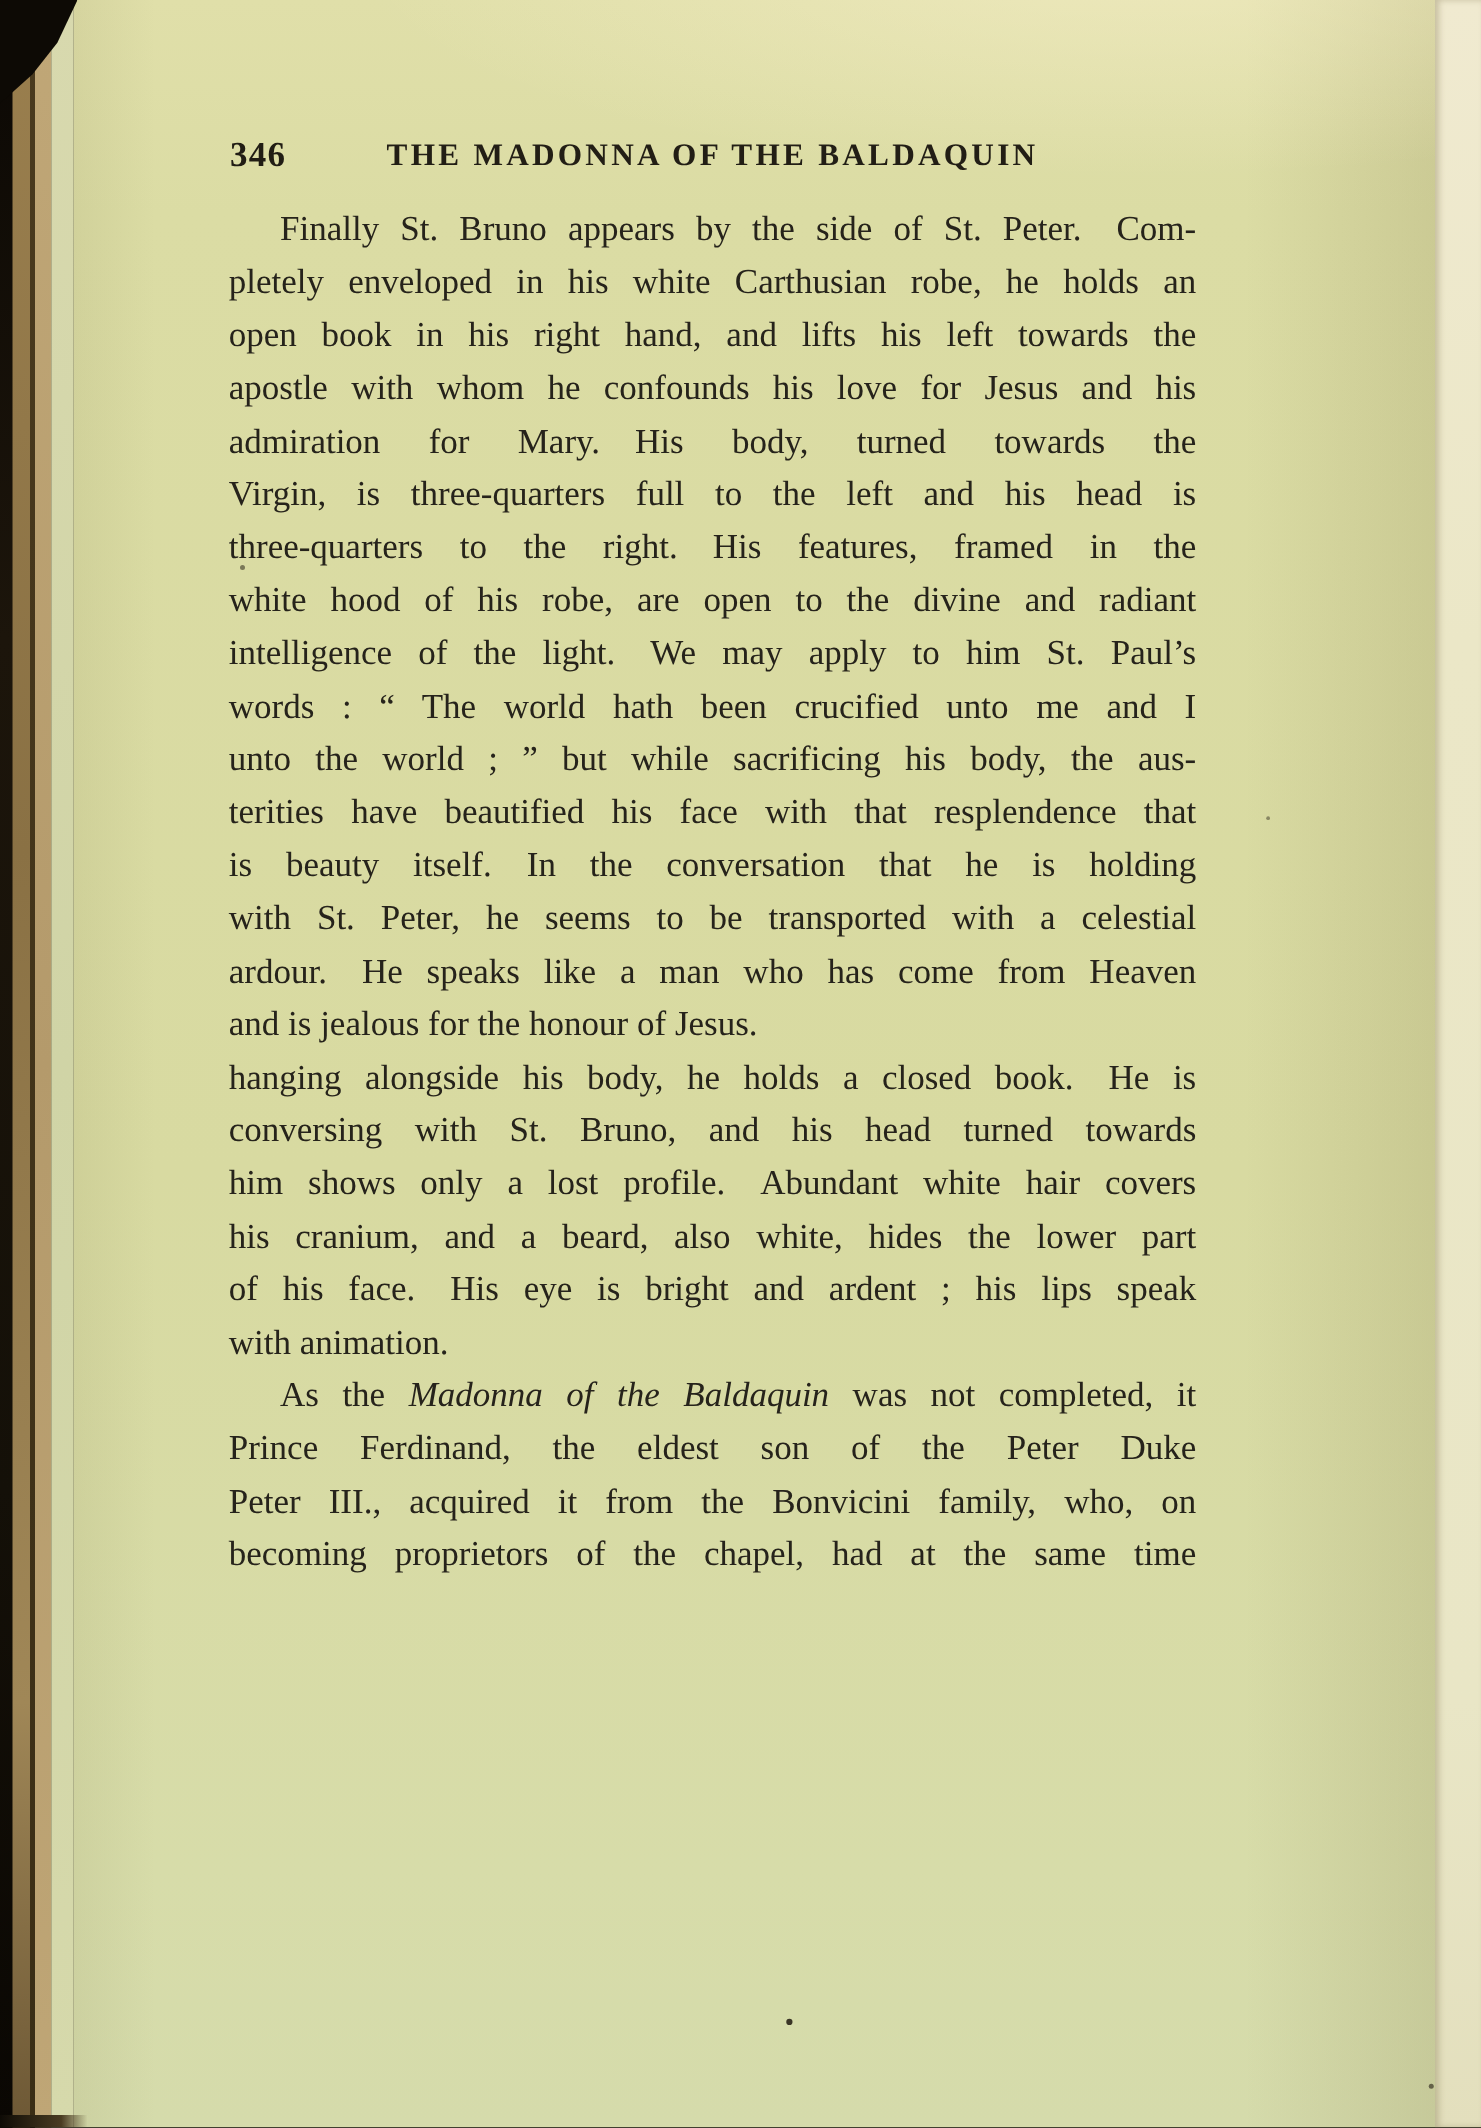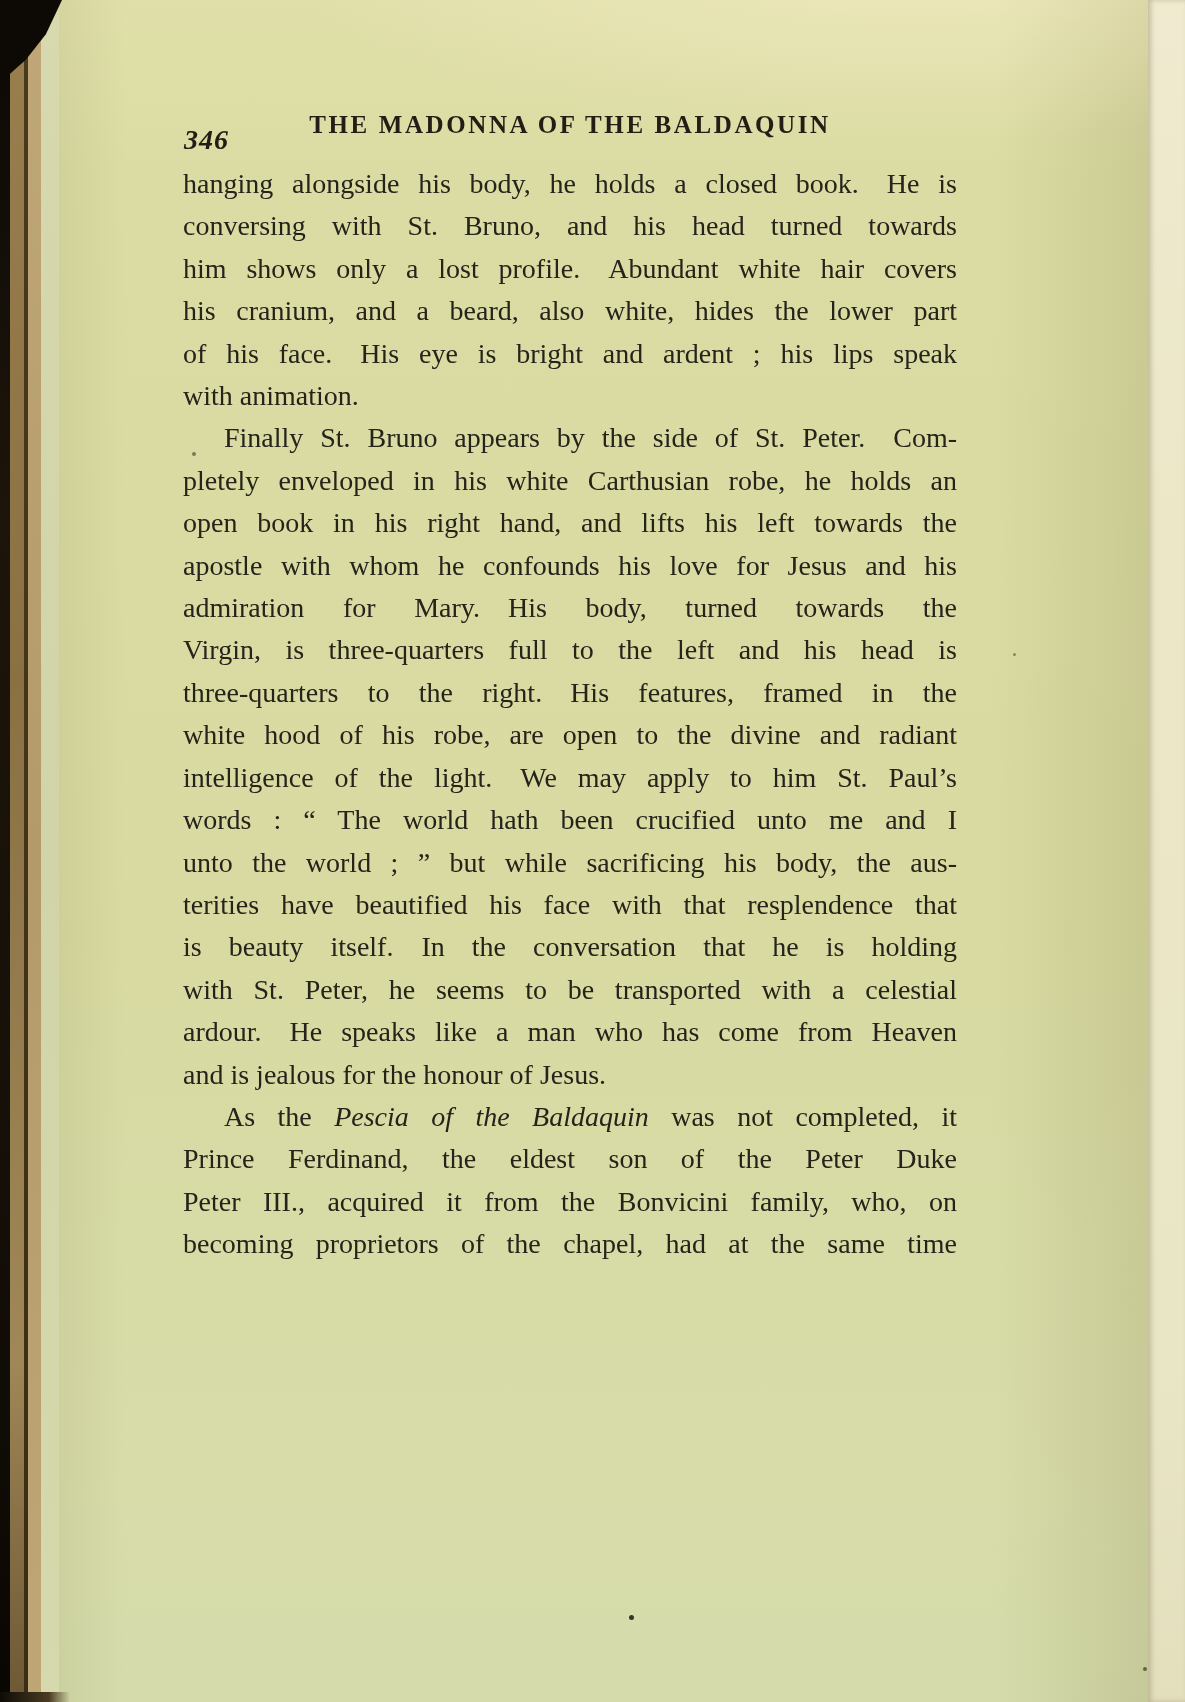--- a/index.html
+++ b/index.html
@@ -43,22 +43,22 @@
     position: absolute; left: 0; top: 1692px; width: 70px; height: 10px;
     background: linear-gradient(90deg,#0e0b06,#4a3c22 70%, rgba(74,60,34,0));
   }
 
   
   .header {
     position: absolute; left: 183px; top: 108px; width: 774px; height: 40px;
     color: #211d14;
   }
   .pagenum {
-    position: absolute; left: 1px; top: 16px;
-    font-size: 28px; font-weight: bold; letter-spacing: 1px; font-style: italic;
+    position: absolute; left: 1px; top: 1px;
+    font-size: 28px; font-weight: bold; letter-spacing: 1px;
   }
   .title {
     display: block; text-align: center;
     font-size: 25px; font-weight: bold; letter-spacing: 2.6px;
     padding-top: 3px;
     color: #221e15;
   }
 
   
   .bodytext {
@@ -94,47 +94,47 @@
   <div class="corner-notch"></div>
   <div class="bottom-shade"></div>
 
   <div class="header">
     <span class="pagenum">346</span>
     <span class="title">THE MADONNA OF THE BALDAQUIN</span>
   </div>
 
   <div class="bodytext" id="text-body">
       <div>
-        <div class="line">hanging alongside his body, he holds a closed book. He is</div>
-        <div class="line">conversing with St. Bruno, and his head turned towards</div>
-        <div class="line">him shows only a lost profile. Abundant white hair covers</div>
-        <div class="line">his cranium, and a beard, also white, hides the lower part</div>
-        <div class="line">of his face. His eye is bright and ardent ; his lips speak</div>
-        <div class="line noj">with animation.</div>
-      </div>
-      <div>
         <div class="line ind">Finally St. Bruno appears by the side of St. Peter. Com-</div>
         <div class="line">pletely enveloped in his white Carthusian robe, he holds an</div>
         <div class="line">open book in his right hand, and lifts his left towards the</div>
         <div class="line">apostle with whom he confounds his love for Jesus and his</div>
         <div class="line">admiration for Mary. His body, turned towards the</div>
         <div class="line">Virgin, is three-quarters full to the left and his head is</div>
         <div class="line">three-quarters to the right. His features, framed in the</div>
         <div class="line">white hood of his robe, are open to the divine and radiant</div>
         <div class="line">intelligence of the light. We may apply to him St. Paul’s</div>
         <div class="line">words : “ The world hath been crucified unto me and I</div>
         <div class="line">unto the world ; ” but while sacrificing his body, the aus-</div>
         <div class="line">terities have beautified his face with that resplendence that</div>
         <div class="line">is beauty itself. In the conversation that he is holding</div>
         <div class="line">with St. Peter, he seems to be transported with a celestial</div>
         <div class="line">ardour. He speaks like a man who has come from Heaven</div>
         <div class="line noj">and is jealous for the honour of Jesus.</div>
       </div>
       <div>
-        <div class="line ind"><span>As the </span><span class="it">Pescia of the Baldaquin</span><span> was not completed, it</span></div>
+        <div class="line">hanging alongside his body, he holds a closed book. He is</div>
+        <div class="line">conversing with St. Bruno, and his head turned towards</div>
+        <div class="line">him shows only a lost profile. Abundant white hair covers</div>
+        <div class="line">his cranium, and a beard, also white, hides the lower part</div>
+        <div class="line">of his face. His eye is bright and ardent ; his lips speak</div>
+        <div class="line noj">with animation.</div>
+      </div>
+      <div>
+        <div class="line ind"><span>As the </span><span class="it">Madonna of the Baldaquin</span><span> was not completed, it</span></div>
         <div class="line">Prince Ferdinand, the eldest son of the Peter Duke</div>
         <div class="line">Peter III., acquired it from the Bonvicini family, who, on</div>
         <div class="line">becoming proprietors of the chapel, had at the same time</div>
       </div>
     </div>
 
   <div class="speck s1"></div>
   <div class="speck s2"></div>
   <div class="speck s3"></div>
   <div class="speck s4"></div>

